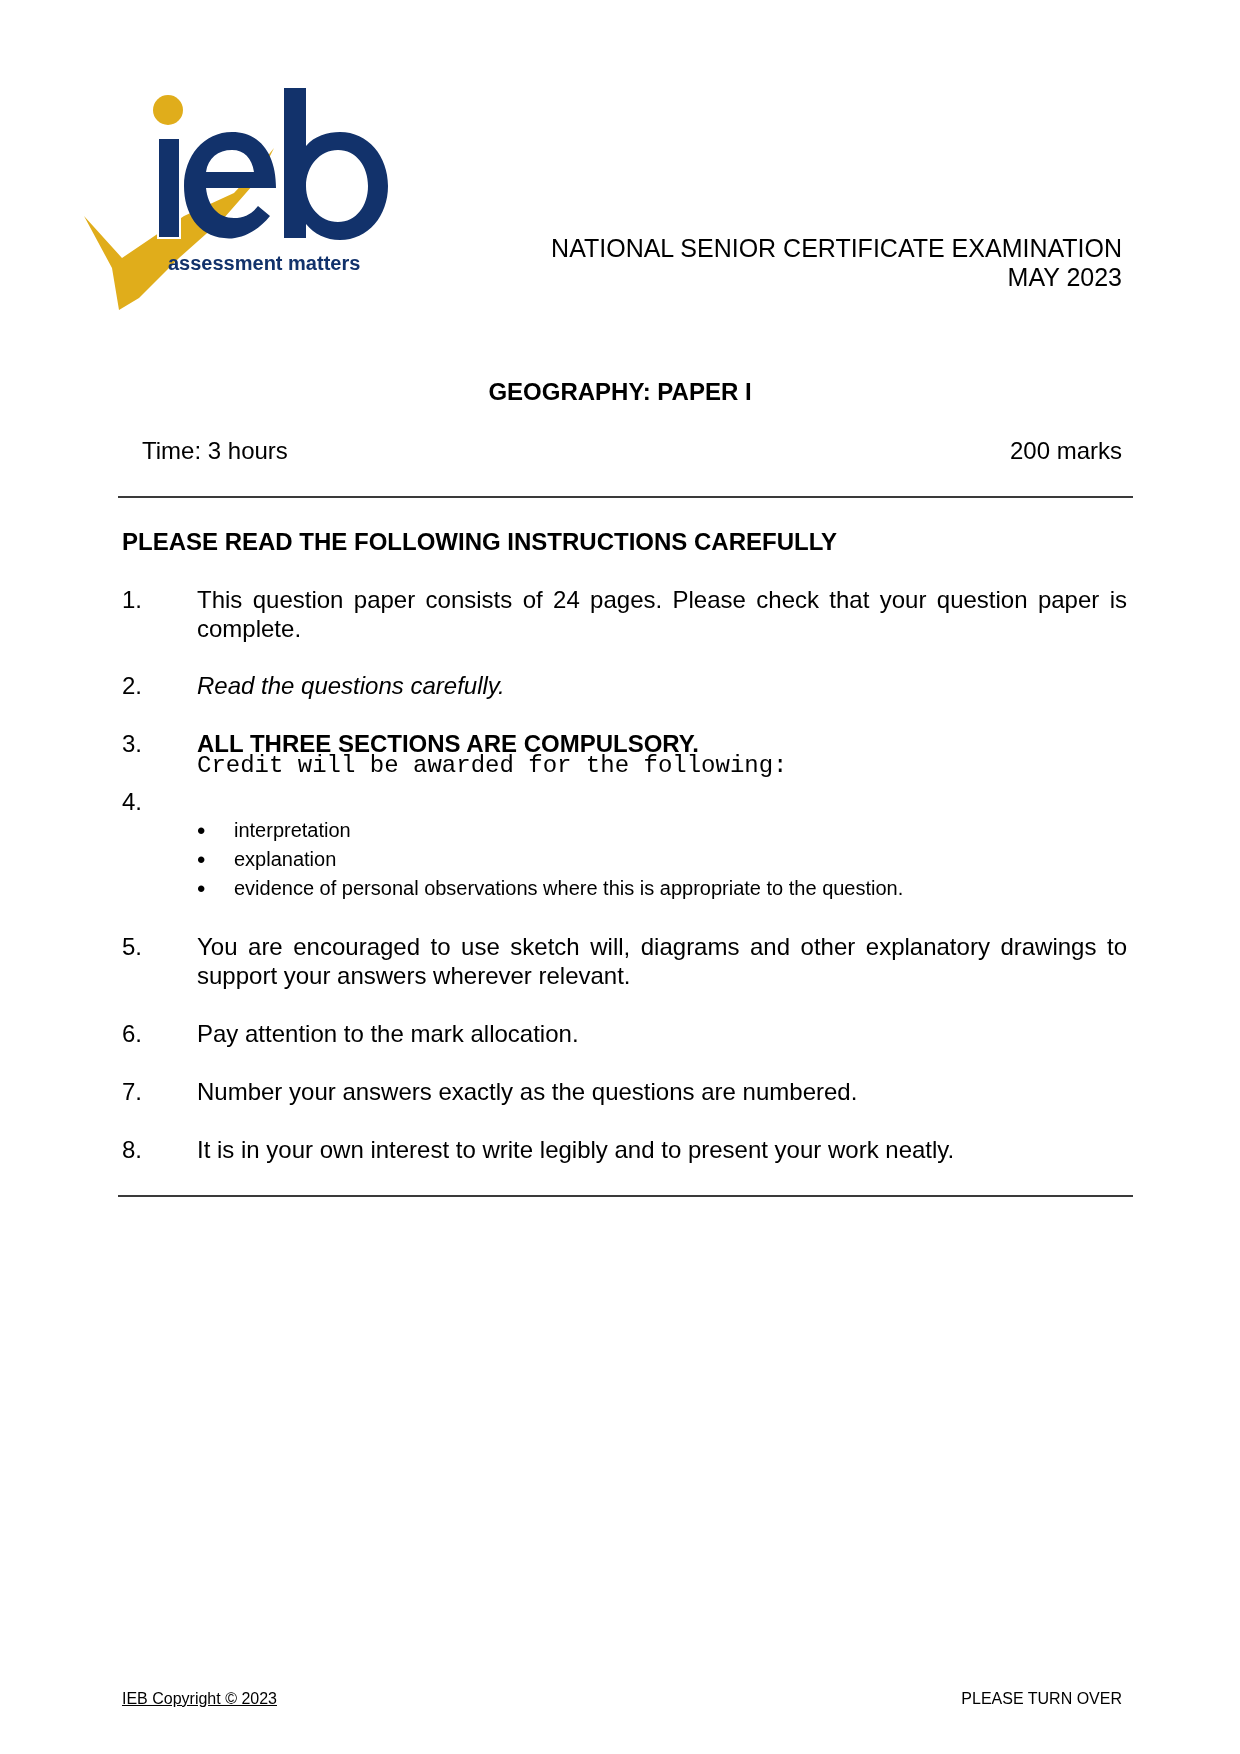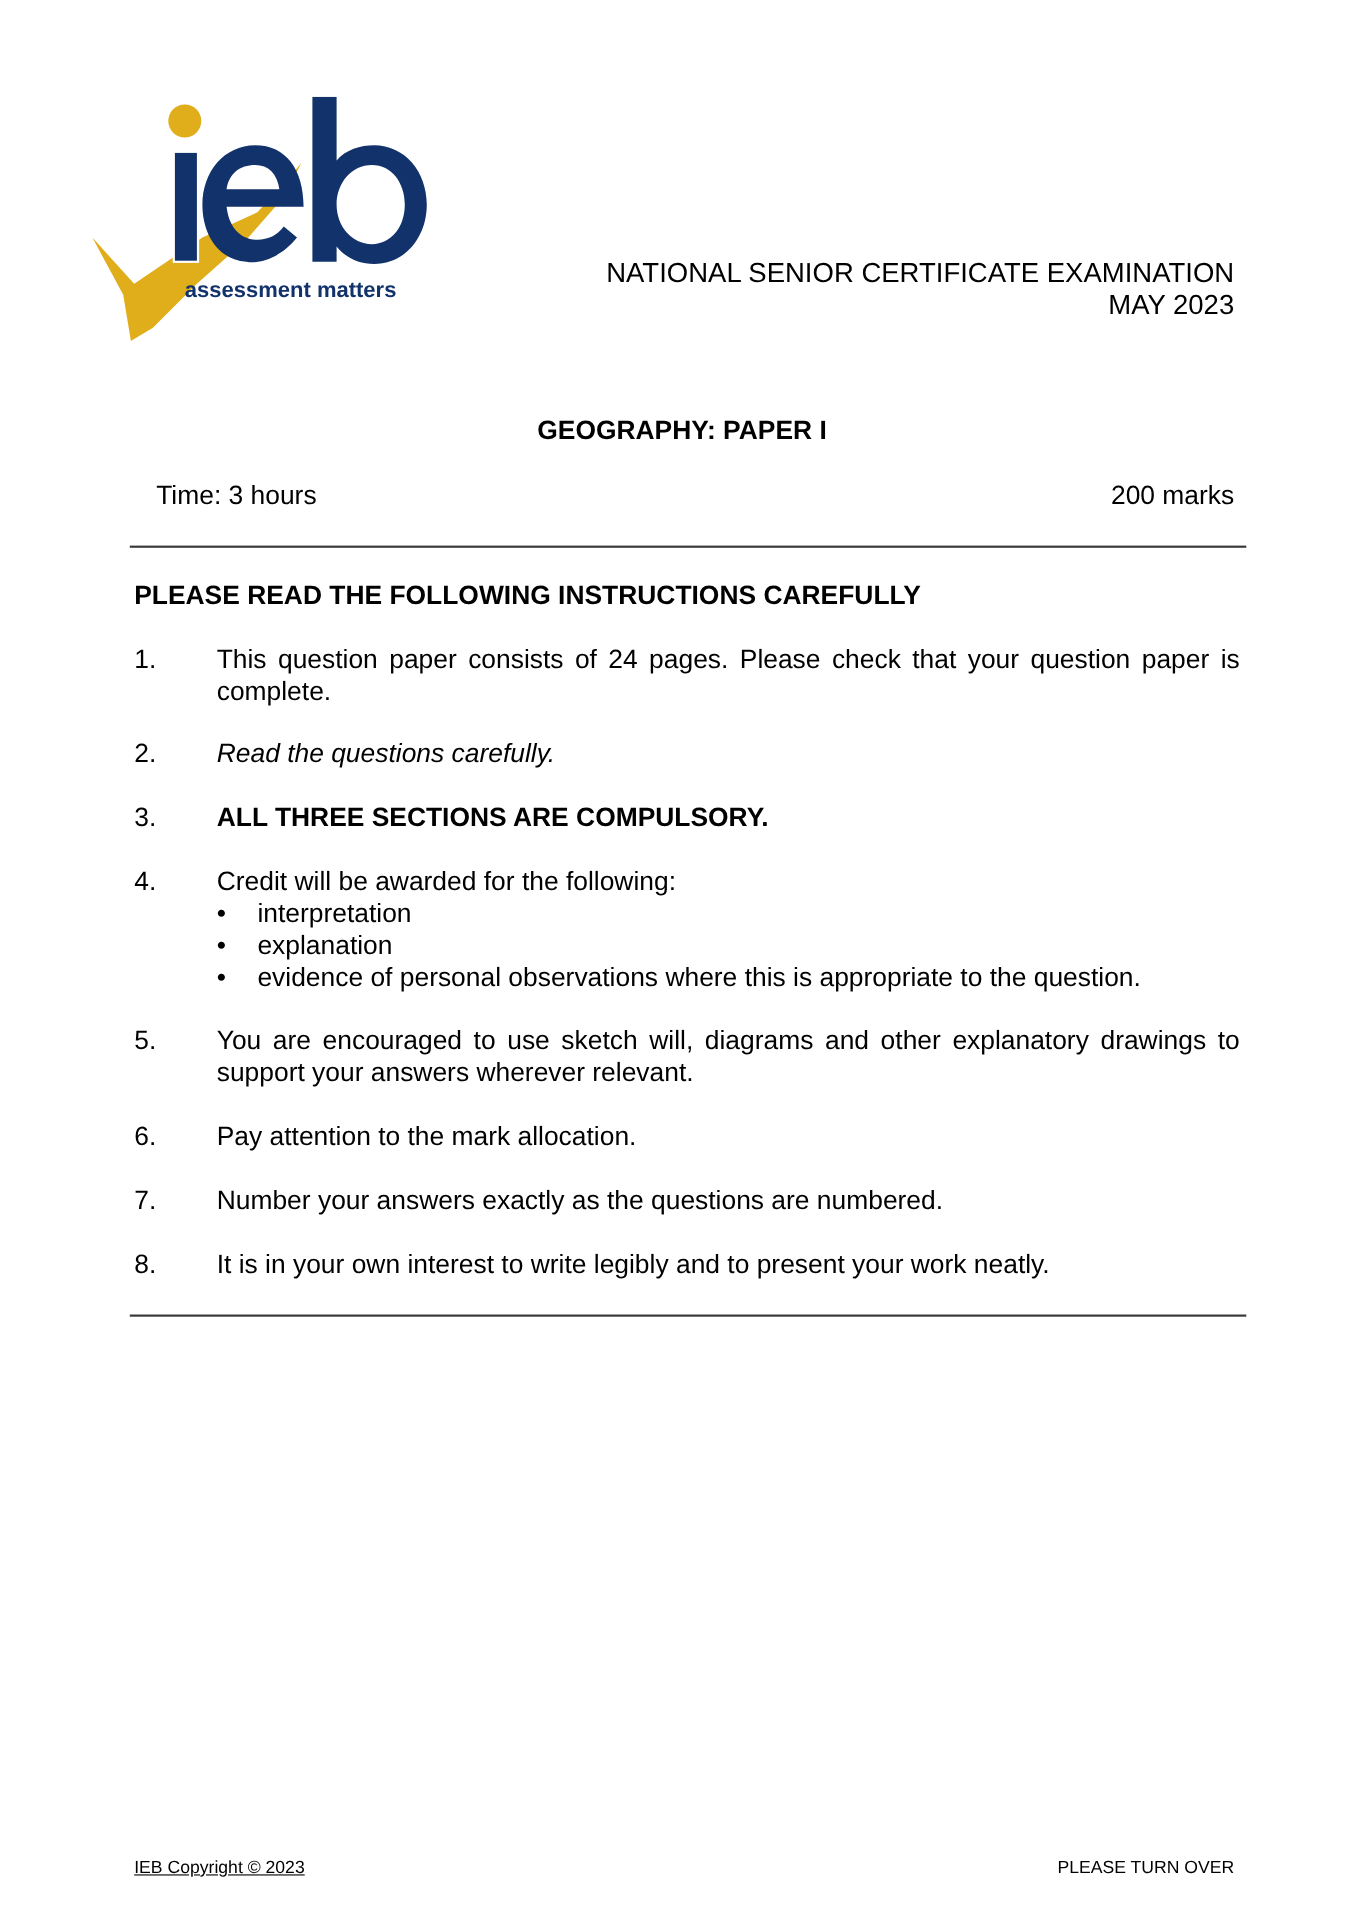--- a/index.html
+++ b/index.html
@@ -7,21 +7,21 @@
   .abs{position:absolute;}
   .logo{left:84px;top:88px;width:345px;height:225px;}
   .hdr{right:118px;font-size:25px;line-height:29px;}
   .title{left:0;width:1240px;text-align:center;font-weight:bold;font-size:24px;}
   .txt{font-size:24px;line-height:29px;}
   .rule{left:118px;width:1015px;height:2px;background:#3a3a3a;}
   .bold{font-weight:bold;}
   .num{left:122px;font-size:24px;line-height:29px;}
   .body{left:197px;width:930px;font-size:24px;line-height:29px;text-align:justify;}
   .bullet{left:197px;font-size:24px;line-height:29px;}
-  .btext{left:234px;font-size:24px;line-height:29px;}
+  .btext{left:234px;font-size:20px;line-height:29px;}
   .foot{font-size:16px;}
 </style>
 </head>
 <body>
 
 <div class="abs logo">
   <svg width="345" height="225" viewBox="0 0 345 225">
 
     <path d="M0 128 L38 170 L100 128 L150 105 L178 75 L190 60 L175 90 L140 130 L95 170 L55 210 L35 222 L28 180 Z" fill="#e0ad1b"></path>
 
@@ -51,21 +51,21 @@
 <div class="abs num" style="top:585px;">1.</div>
 <div class="abs body" style="top:585px;">This question paper consists of 24 pages. Please check that your question paper is complete.</div>
 
 <div class="abs num" style="top:671px;">2.</div>
 <div class="abs body" style="top:671px;font-style:italic;">Read the questions carefully.</div>
 
 <div class="abs num" style="top:729px;">3.</div>
 <div class="abs body bold" style="top:729px;">ALL THREE SECTIONS ARE COMPULSORY.</div>
 
 <div class="abs num" style="top:787px;">4.</div>
-<div class="abs body" style="top:787px;">Credit will be awarded for the following:</div>
+<div class="abs body" style="top:751px;font-family:Liberation Mono, monospace;">Credit will be awarded for the following:</div>
 <div class="abs bullet" style="top:816px;">•</div>
 <div class="abs btext" style="top:816px;">interpretation</div>
 <div class="abs bullet" style="top:845px;">•</div>
 <div class="abs btext" style="top:845px;">explanation</div>
 <div class="abs bullet" style="top:874px;">•</div>
 <div class="abs btext" style="top:874px;">evidence of personal observations where this is appropriate to the question.</div>
 
 <div class="abs num" style="top:932px;">5.</div>
 <div class="abs body" style="top:932px;">You are encouraged to use sketch will, diagrams and other explanatory drawings to support your answers wherever relevant.</div>
 

